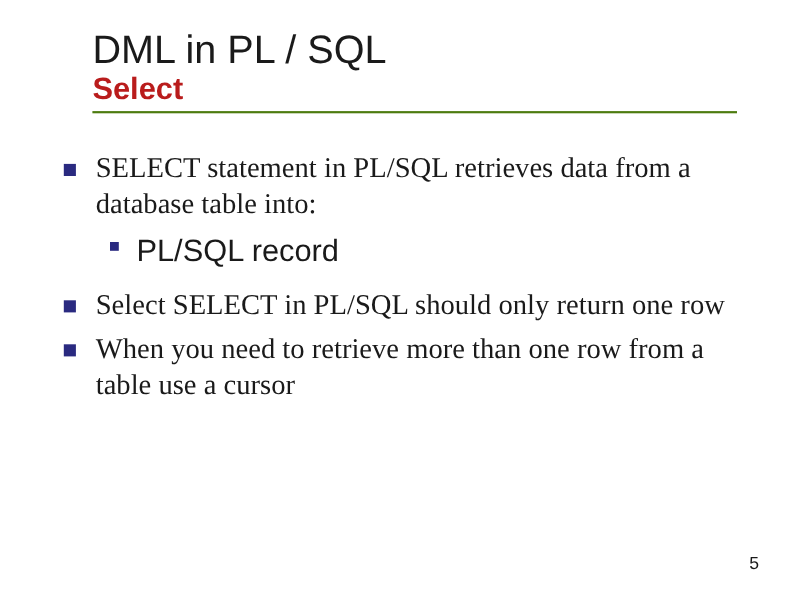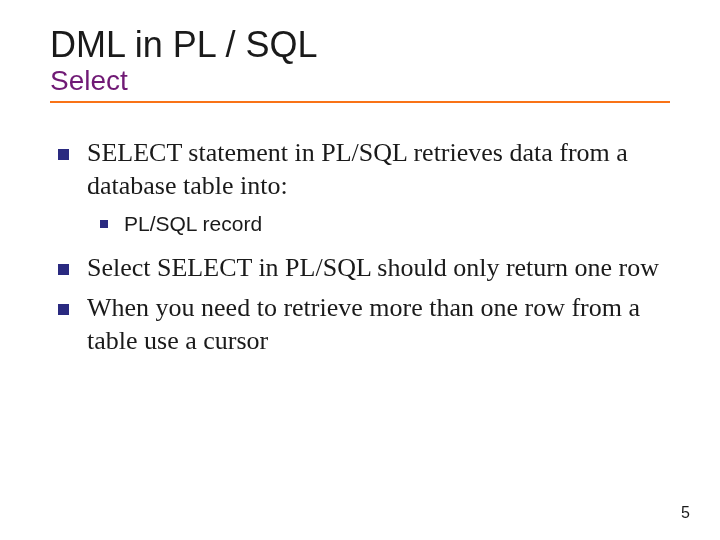--- a/index.html
+++ b/index.html
@@ -12,35 +12,36 @@
       height: 540px;
       background: #ffffff;
       font-family: Verdana, Geneva, sans-serif;
       position: relative;
       overflow: hidden;
     }
     .slide {
       padding: 24px 50px 0 50px;
     }
     .title-block {
-      border-bottom: 2px solid #f97316;
+      border-bottom: 2px solid #4d7c0f;
       padding-bottom: 4px;
       margin-bottom: 34px;
+      margin-left: 34px;
     }
     .title {
       font-size: 36px;
       font-weight: 400;
       color: #1a1a1a;
       letter-spacing: 0px;
       line-height: 1.15;
     }
     .subtitle {
       font-size: 28px;
-      font-weight: 400;
-      color: #701a75;
+      font-weight: 700;
+      color: #b91c1c;
       margin-top: 0px;
     }
     .content {
       padding-left: 8px;
     }
     .level1 {
       display: flex;
       align-items: flex-start;
       margin-bottom: 8px;
       font-family: Liberation Serif, serif;
@@ -70,21 +71,21 @@
     }
     .level2 .bullet {
       width: 8px;
       height: 8px;
       background: #2a2a80;
       margin-top: 10px;
       margin-right: 16px;
       flex-shrink: 0;
     }
     .level2 .text {
-      font-size: 21px;
+      font-size: 28px;
       color: #1a1a1a;
       line-height: 1.3;
     }
     .page-number {
       position: absolute;
       bottom: 18px;
       right: 30px;
       font-size: 16px;
       color: #1a1a1a;
     }

